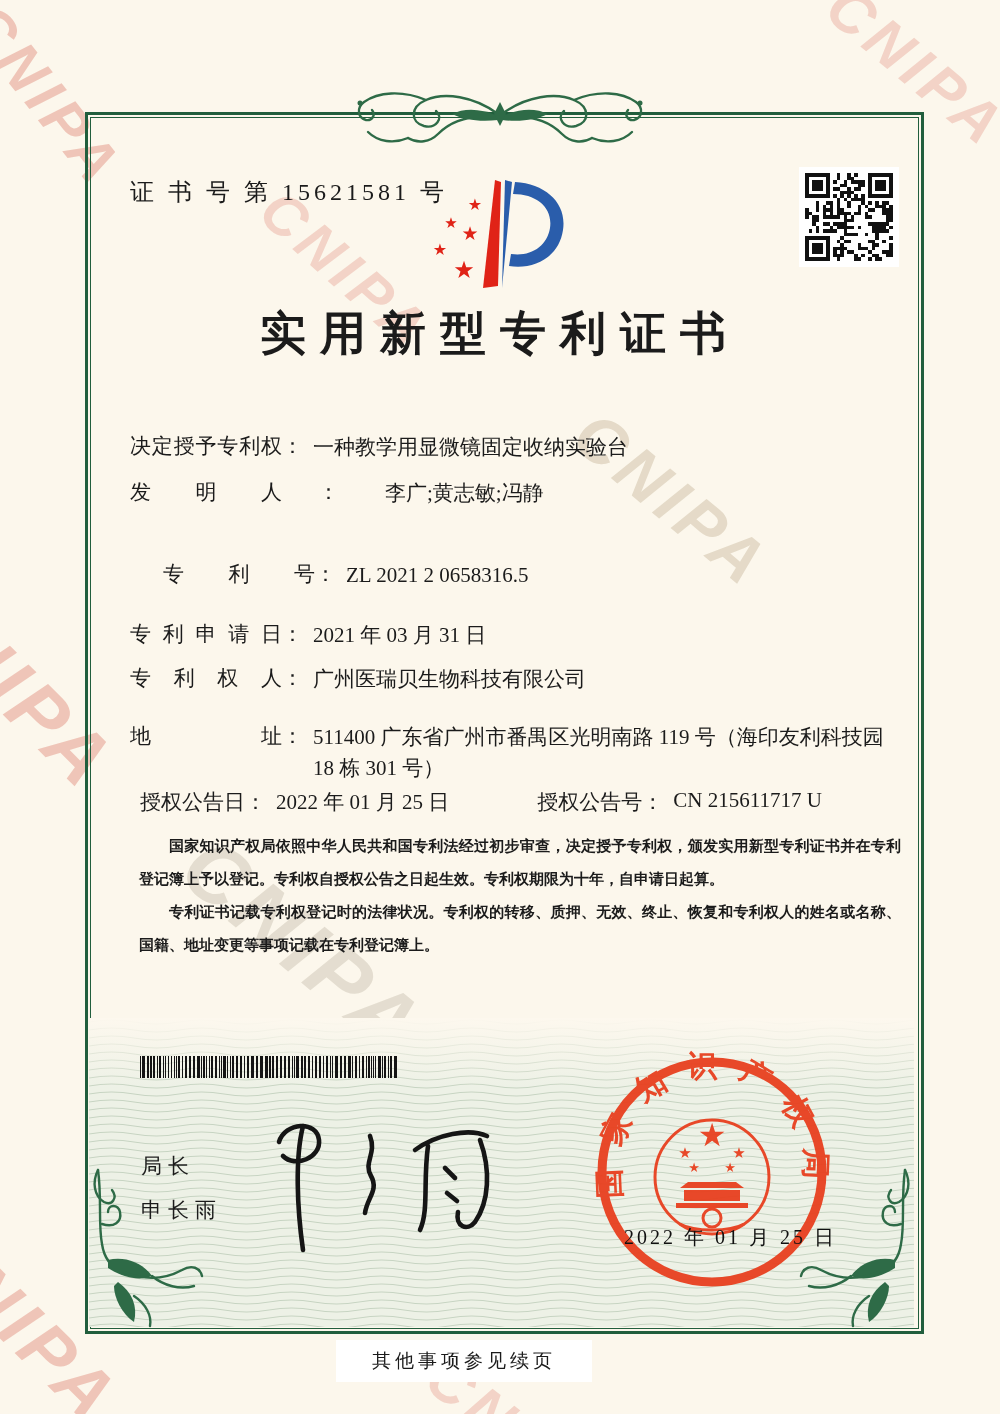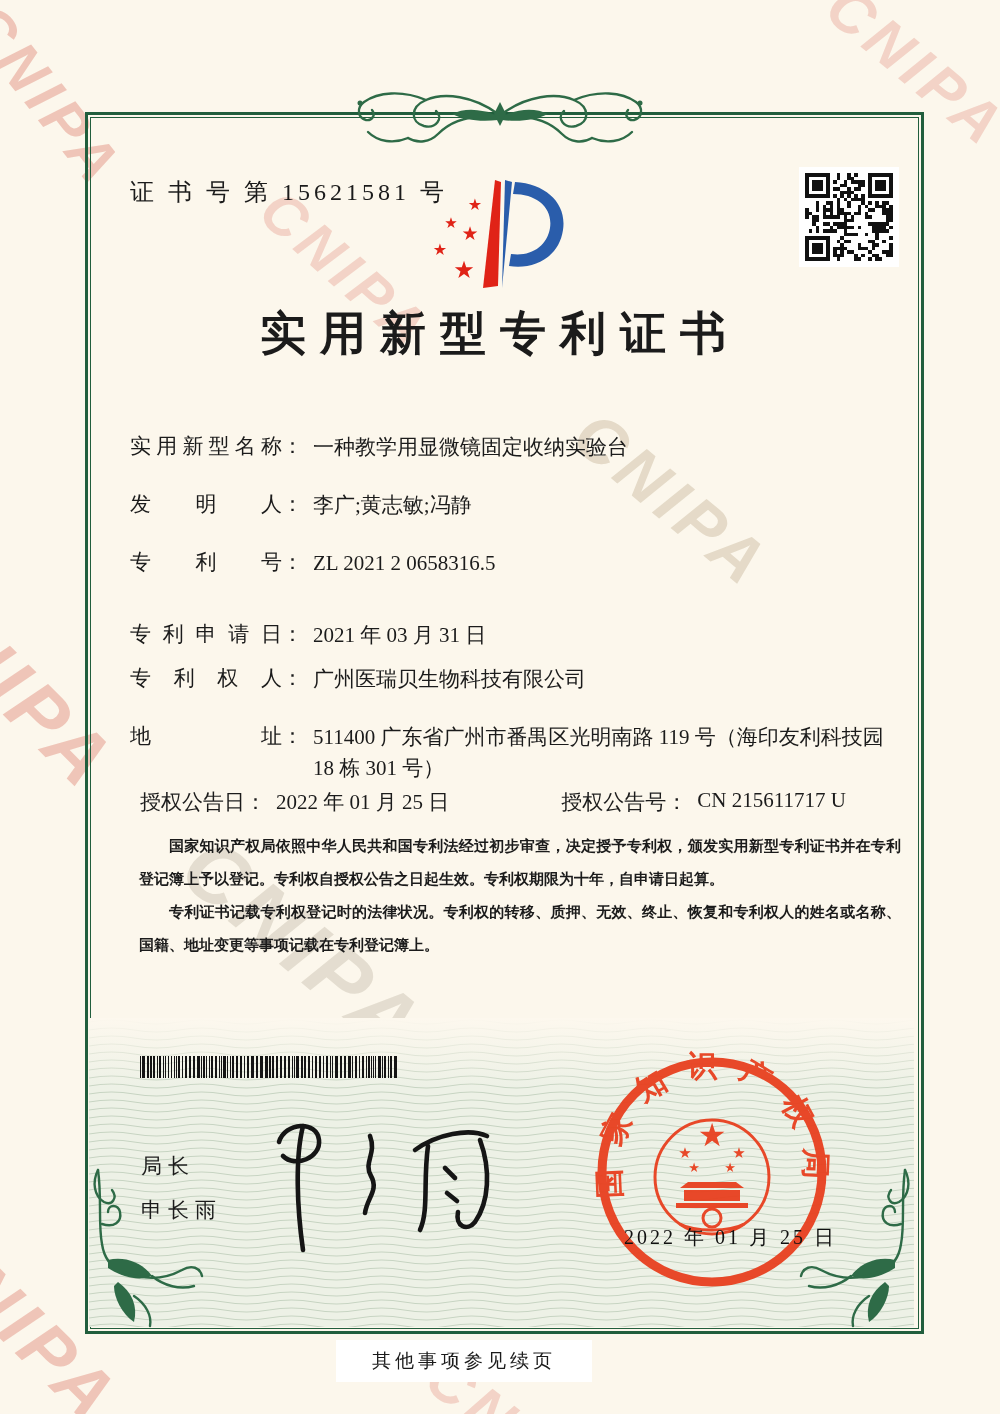--- a/index.html
+++ b/index.html
@@ -342,30 +342,30 @@
         <rect x="0" y="63.36" width="24.64" height="24.64" fill="#111"></rect>
         <rect x="3.52" y="66.88" width="17.6" height="17.6" fill="#fff"></rect>
         <rect x="7.04" y="70.4" width="10.56" height="10.56" fill="#111"></rect>
       </svg>
   </div>
 
   <div class="doc-title">实用新型专利证书</div>
 
   <div class="fields">
     <div class="frow" style="top:432px;">
-      <span class="flabel">实用新型名称</span>
+      <span class="flabel">决定授予专利权</span>
         <span class="fcolon">：</span>
       <span class="fvalue">一种教学用显微镜固定收纳实验台</span>
     </div>
-    <div class="frow" style="top:490px;">
+    <div class="frow" style="top:478px;gap:36px;">
       <span class="flabel">发明人</span>
         <span class="fcolon">：</span>
       <span class="fvalue">李广;黄志敏;冯静</span>
     </div>
-    <div class="frow" style="top:548px;">
+    <div class="frow" style="top:560px;margin-left:33px;">
       <span class="flabel">专利号</span>
         <span class="fcolon">：</span>
       <span class="fvalue">ZL 2021 2 0658316.5</span>
     </div>
     <div class="frow" style="top:620px;">
       <span class="flabel">专利申请日</span>
         <span class="fcolon">：</span>
       <span class="fvalue">2021 年 03 月 31 日</span>
     </div>
     <div class="frow" style="top:664px;">
@@ -377,21 +377,21 @@
       <span class="flabel">地址</span>
         <span class="fcolon">：</span>
       <span class="fvalue">511400 广东省广州市番禺区光明南路 119 号（海印友利科技园 18 栋 301 号）</span>
     </div>
     <div class="frow" style="top:788px;width:770px;">
       <span class="grant-pair">
         <span>授权公告日</span>
           <span class="fcolon">：</span>
         <span>2022 年 01 月 25 日</span>
       </span>
-      <span class="grant-pair" style="margin-left:112px;">
+      <span class="grant-pair" style="margin-left:88px;">
         <span>授权公告号</span>
           <span class="fcolon">：</span>
         <span>CN 215611717 U</span>
       </span>
     </div>
   </div>
 
   <div class="body-text">
     <p>国家知识产权局依照中华人民共和国专利法经过初步审查，决定授予专利权，颁发实用新型专利证书并在专利登记簿上予以登记。专利权自授权公告之日起生效。专利权期限为十年，自申请日起算。</p>
     <p>专利证书记载专利权登记时的法律状况。专利权的转移、质押、无效、终止、恢复和专利权人的姓名或名称、国籍、地址变更等事项记载在专利登记簿上。</p>

